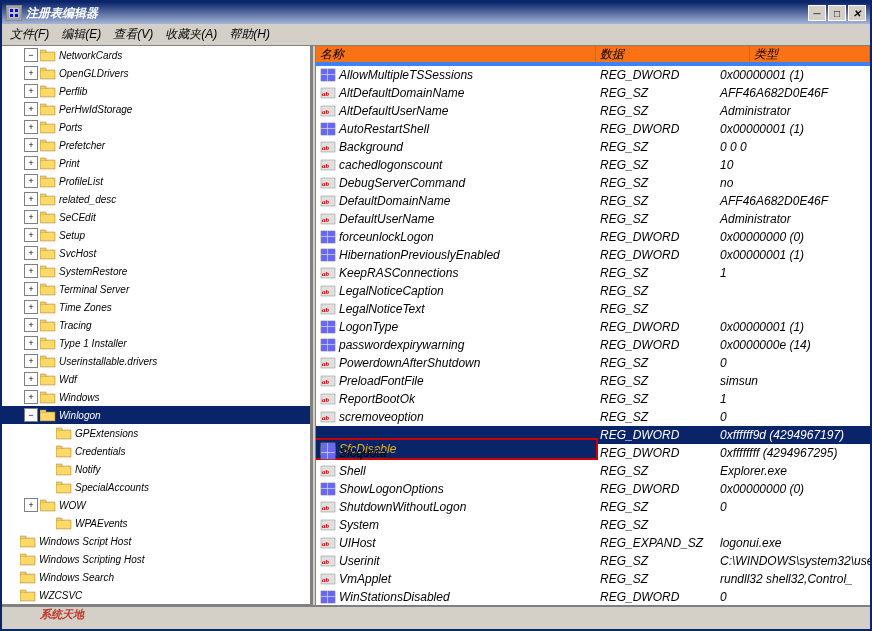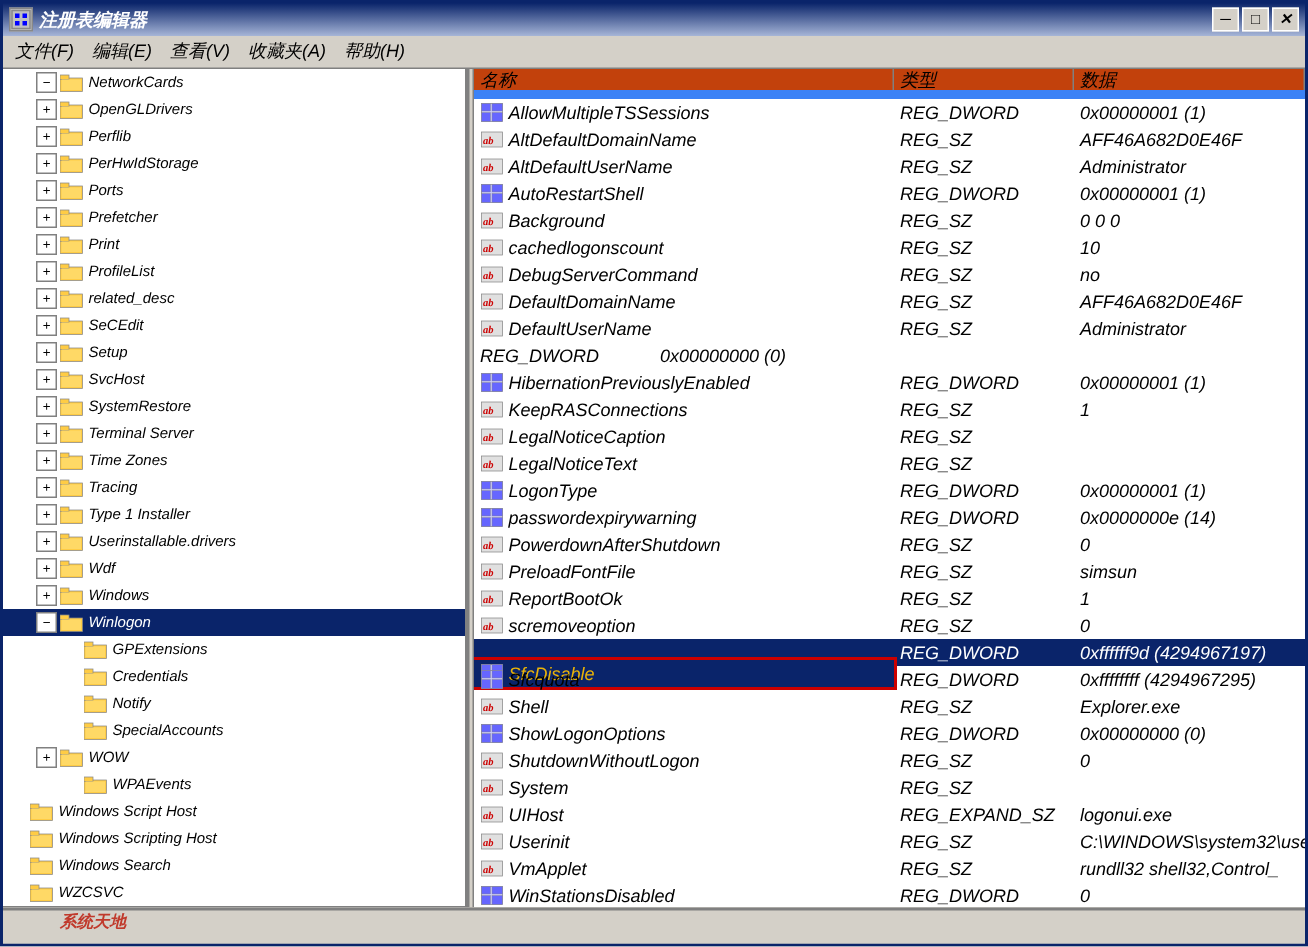--- a/index.html
+++ b/index.html
@@ -171,22 +171,22 @@
       flex: 1;
       background: white;
       overflow: hidden;
       display: flex;
       flex-direction: column;
     }
 
     
     .table-header {
       display: flex;
-      background: #c2410c;
-      border-bottom: 6px solid #3b82f6;
+      background: #f97316;
+      border-bottom: 4px solid #3b82f6;
       height: 20px;
       flex-shrink: 0;
       justify-content: center;
     }
 
     .col-header {
       display: flex;
       align-items: center;
       padding: 0 4px;
       border-right: 1px solid #808080;
@@ -642,22 +642,22 @@
           </div>
         </div>
     </div>
 
     <div class="splitter"></div>
 
     <div class="right-panel">
 
       <div class="table-header">
         <div class="col-header col-name">名称</div>
+        <div class="col-header col-data">数据</div>
         <div class="col-header col-type">类型</div>
-        <div class="col-header col-data">数据</div>
       </div>
 
       <div class="table-body">
 
       <div class="table-row">
     <div class="cell cell-name">
       <span class="reg-icon"><svg width="16" height="14" viewBox="0 0 16 14">
       <rect x="1" y="1" width="14" height="12" fill="#d0d0ff" stroke="#888" stroke-width="0.5"></rect>
       <rect x="1" y="1" width="6" height="5" fill="#6666ff" stroke="#888" stroke-width="0.3"></rect>
       <rect x="8" y="1" width="7" height="5" fill="#6666ff" stroke="#888" stroke-width="0.3"></rect>
@@ -754,259 +754,269 @@
       <span class="reg-icon"><svg width="16" height="14" viewBox="0 0 16 14">
       <rect x="1" y="2" width="14" height="10" fill="#e0e0e0" stroke="#888" stroke-width="0.5"></rect>
       <text x="2" y="10" font-size="7" fill="#cc0000" font-family="serif" font-weight="bold">ab</text>
     </svg></span>
       <span>DefaultUserName</span>
     </div>
     <div class="cell cell-type">REG_SZ</div>
     <div class="cell cell-data">Administrator</div>
   </div>
           <div class="table-row">
-    <div class="cell cell-type">REG_DWORD</div>
-    <div class="cell cell-data">0x00000000 (0)</div>
-  </div>
-          <div class="table-row">
     <div class="cell cell-name">
       <span class="reg-icon"><svg width="16" height="14" viewBox="0 0 16 14">
       <rect x="1" y="1" width="14" height="12" fill="#d0d0ff" stroke="#888" stroke-width="0.5"></rect>
       <rect x="1" y="1" width="6" height="5" fill="#6666ff" stroke="#888" stroke-width="0.3"></rect>
       <rect x="8" y="1" width="7" height="5" fill="#6666ff" stroke="#888" stroke-width="0.3"></rect>
       <rect x="1" y="7" width="6" height="6" fill="#6666ff" stroke="#888" stroke-width="0.3"></rect>
       <rect x="8" y="7" width="7" height="6" fill="#6666ff" stroke="#888" stroke-width="0.3"></rect>
     </svg></span>
-      <span>HibernationPreviouslyEnabled</span>
+      <span>forceunlockLogon</span>
     </div>
     <div class="cell cell-type">REG_DWORD</div>
-    <div class="cell cell-data">0x00000001 (1)</div>
-  </div>
-          <div class="table-row">
-    <div class="cell cell-name">
-      <span class="reg-icon"><svg width="16" height="14" viewBox="0 0 16 14">
-      <rect x="1" y="2" width="14" height="10" fill="#e0e0e0" stroke="#888" stroke-width="0.5"></rect>
-      <text x="2" y="10" font-size="7" fill="#cc0000" font-family="serif" font-weight="bold">ab</text>
-    </svg></span>
-      <span>KeepRASConnections</span>
-    </div>
-    <div class="cell cell-type">REG_SZ</div>
-    <div class="cell cell-data">1</div>
-  </div>
-          <div class="table-row">
-    <div class="cell cell-name">
-      <span class="reg-icon"><svg width="16" height="14" viewBox="0 0 16 14">
-      <rect x="1" y="2" width="14" height="10" fill="#e0e0e0" stroke="#888" stroke-width="0.5"></rect>
-      <text x="2" y="10" font-size="7" fill="#cc0000" font-family="serif" font-weight="bold">ab</text>
-    </svg></span>
-      <span>LegalNoticeCaption</span>
-    </div>
-    <div class="cell cell-type">REG_SZ</div>
-    <div class="cell cell-data"></div>
-  </div>
-          <div class="table-row">
-    <div class="cell cell-name">
-      <span class="reg-icon"><svg width="16" height="14" viewBox="0 0 16 14">
-      <rect x="1" y="2" width="14" height="10" fill="#e0e0e0" stroke="#888" stroke-width="0.5"></rect>
-      <text x="2" y="10" font-size="7" fill="#cc0000" font-family="serif" font-weight="bold">ab</text>
-    </svg></span>
-      <span>LegalNoticeText</span>
-    </div>
-    <div class="cell cell-type">REG_SZ</div>
-    <div class="cell cell-data"></div>
+    <div class="cell cell-data">0x00000000 (0)</div>
   </div>
           <div class="table-row">
     <div class="cell cell-name">
       <span class="reg-icon"><svg width="16" height="14" viewBox="0 0 16 14">
       <rect x="1" y="1" width="14" height="12" fill="#d0d0ff" stroke="#888" stroke-width="0.5"></rect>
       <rect x="1" y="1" width="6" height="5" fill="#6666ff" stroke="#888" stroke-width="0.3"></rect>
       <rect x="8" y="1" width="7" height="5" fill="#6666ff" stroke="#888" stroke-width="0.3"></rect>
       <rect x="1" y="7" width="6" height="6" fill="#6666ff" stroke="#888" stroke-width="0.3"></rect>
       <rect x="8" y="7" width="7" height="6" fill="#6666ff" stroke="#888" stroke-width="0.3"></rect>
     </svg></span>
-      <span>LogonType</span>
+      <span>HibernationPreviouslyEnabled</span>
     </div>
     <div class="cell cell-type">REG_DWORD</div>
     <div class="cell cell-data">0x00000001 (1)</div>
+  </div>
+          <div class="table-row">
+    <div class="cell cell-name">
+      <span class="reg-icon"><svg width="16" height="14" viewBox="0 0 16 14">
+      <rect x="1" y="2" width="14" height="10" fill="#e0e0e0" stroke="#888" stroke-width="0.5"></rect>
+      <text x="2" y="10" font-size="7" fill="#cc0000" font-family="serif" font-weight="bold">ab</text>
+    </svg></span>
+      <span>KeepRASConnections</span>
+    </div>
+    <div class="cell cell-type">REG_SZ</div>
+    <div class="cell cell-data">1</div>
+  </div>
+          <div class="table-row">
+    <div class="cell cell-name">
+      <span class="reg-icon"><svg width="16" height="14" viewBox="0 0 16 14">
+      <rect x="1" y="2" width="14" height="10" fill="#e0e0e0" stroke="#888" stroke-width="0.5"></rect>
+      <text x="2" y="10" font-size="7" fill="#cc0000" font-family="serif" font-weight="bold">ab</text>
+    </svg></span>
+      <span>LegalNoticeCaption</span>
+    </div>
+    <div class="cell cell-type">REG_SZ</div>
+    <div class="cell cell-data"></div>
+  </div>
+          <div class="table-row">
+    <div class="cell cell-name">
+      <span class="reg-icon"><svg width="16" height="14" viewBox="0 0 16 14">
+      <rect x="1" y="2" width="14" height="10" fill="#e0e0e0" stroke="#888" stroke-width="0.5"></rect>
+      <text x="2" y="10" font-size="7" fill="#cc0000" font-family="serif" font-weight="bold">ab</text>
+    </svg></span>
+      <span>LegalNoticeText</span>
+    </div>
+    <div class="cell cell-type">REG_SZ</div>
+    <div class="cell cell-data"></div>
   </div>
           <div class="table-row">
     <div class="cell cell-name">
       <span class="reg-icon"><svg width="16" height="14" viewBox="0 0 16 14">
       <rect x="1" y="1" width="14" height="12" fill="#d0d0ff" stroke="#888" stroke-width="0.5"></rect>
       <rect x="1" y="1" width="6" height="5" fill="#6666ff" stroke="#888" stroke-width="0.3"></rect>
       <rect x="8" y="1" width="7" height="5" fill="#6666ff" stroke="#888" stroke-width="0.3"></rect>
       <rect x="1" y="7" width="6" height="6" fill="#6666ff" stroke="#888" stroke-width="0.3"></rect>
       <rect x="8" y="7" width="7" height="6" fill="#6666ff" stroke="#888" stroke-width="0.3"></rect>
     </svg></span>
-      <span>passwordexpirywarning</span>
+      <span>LogonType</span>
     </div>
     <div class="cell cell-type">REG_DWORD</div>
-    <div class="cell cell-data">0x0000000e (14)</div>
-  </div>
-          <div class="table-row">
-    <div class="cell cell-name">
-      <span class="reg-icon"><svg width="16" height="14" viewBox="0 0 16 14">
-      <rect x="1" y="2" width="14" height="10" fill="#e0e0e0" stroke="#888" stroke-width="0.5"></rect>
-      <text x="2" y="10" font-size="7" fill="#cc0000" font-family="serif" font-weight="bold">ab</text>
-    </svg></span>
-      <span>PowerdownAfterShutdown</span>
-    </div>
-    <div class="cell cell-type">REG_SZ</div>
-    <div class="cell cell-data">0</div>
-  </div>
-          <div class="table-row">
-    <div class="cell cell-name">
-      <span class="reg-icon"><svg width="16" height="14" viewBox="0 0 16 14">
-      <rect x="1" y="2" width="14" height="10" fill="#e0e0e0" stroke="#888" stroke-width="0.5"></rect>
-      <text x="2" y="10" font-size="7" fill="#cc0000" font-family="serif" font-weight="bold">ab</text>
-    </svg></span>
-      <span>PreloadFontFile</span>
-    </div>
-    <div class="cell cell-type">REG_SZ</div>
-    <div class="cell cell-data">simsun</div>
-  </div>
-          <div class="table-row">
-    <div class="cell cell-name">
-      <span class="reg-icon"><svg width="16" height="14" viewBox="0 0 16 14">
-      <rect x="1" y="2" width="14" height="10" fill="#e0e0e0" stroke="#888" stroke-width="0.5"></rect>
-      <text x="2" y="10" font-size="7" fill="#cc0000" font-family="serif" font-weight="bold">ab</text>
-    </svg></span>
-      <span>ReportBootOk</span>
-    </div>
-    <div class="cell cell-type">REG_SZ</div>
-    <div class="cell cell-data">1</div>
-  </div>
-          <div class="table-row">
-    <div class="cell cell-name">
-      <span class="reg-icon"><svg width="16" height="14" viewBox="0 0 16 14">
-      <rect x="1" y="2" width="14" height="10" fill="#e0e0e0" stroke="#888" stroke-width="0.5"></rect>
-      <text x="2" y="10" font-size="7" fill="#cc0000" font-family="serif" font-weight="bold">ab</text>
-    </svg></span>
-      <span>scremoveoption</span>
-    </div>
-    <div class="cell cell-type">REG_SZ</div>
-    <div class="cell cell-data">0</div>
-  </div>
-          <div class="table-row selected">
-    <div class="cell cell-name" style="background:#0a246a;color:#eab308;outline:2px solid #cc0000;margin-top:27px;">
+    <div class="cell cell-data">0x00000001 (1)</div>
+  </div>
+          <div class="table-row">
+    <div class="cell cell-name">
       <span class="reg-icon"><svg width="16" height="14" viewBox="0 0 16 14">
       <rect x="1" y="1" width="14" height="12" fill="#d0d0ff" stroke="#888" stroke-width="0.5"></rect>
       <rect x="1" y="1" width="6" height="5" fill="#6666ff" stroke="#888" stroke-width="0.3"></rect>
       <rect x="8" y="1" width="7" height="5" fill="#6666ff" stroke="#888" stroke-width="0.3"></rect>
       <rect x="1" y="7" width="6" height="6" fill="#6666ff" stroke="#888" stroke-width="0.3"></rect>
       <rect x="8" y="7" width="7" height="6" fill="#6666ff" stroke="#888" stroke-width="0.3"></rect>
     </svg></span>
-      <span>SfcDisable</span>
+      <span>passwordexpirywarning</span>
     </div>
     <div class="cell cell-type">REG_DWORD</div>
-    <div class="cell cell-data">0xffffff9d (4294967197)</div>
-  </div>
-          <div class="table-row">
-    <div class="cell cell-name">
+    <div class="cell cell-data">0x0000000e (14)</div>
+  </div>
+          <div class="table-row">
+    <div class="cell cell-name">
+      <span class="reg-icon"><svg width="16" height="14" viewBox="0 0 16 14">
+      <rect x="1" y="2" width="14" height="10" fill="#e0e0e0" stroke="#888" stroke-width="0.5"></rect>
+      <text x="2" y="10" font-size="7" fill="#cc0000" font-family="serif" font-weight="bold">ab</text>
+    </svg></span>
+      <span>PowerdownAfterShutdown</span>
+    </div>
+    <div class="cell cell-type">REG_SZ</div>
+    <div class="cell cell-data">0</div>
+  </div>
+          <div class="table-row">
+    <div class="cell cell-name">
+      <span class="reg-icon"><svg width="16" height="14" viewBox="0 0 16 14">
+      <rect x="1" y="2" width="14" height="10" fill="#e0e0e0" stroke="#888" stroke-width="0.5"></rect>
+      <text x="2" y="10" font-size="7" fill="#cc0000" font-family="serif" font-weight="bold">ab</text>
+    </svg></span>
+      <span>PreloadFontFile</span>
+    </div>
+    <div class="cell cell-type">REG_SZ</div>
+    <div class="cell cell-data">simsun</div>
+  </div>
+          <div class="table-row">
+    <div class="cell cell-name">
+      <span class="reg-icon"><svg width="16" height="14" viewBox="0 0 16 14">
+      <rect x="1" y="2" width="14" height="10" fill="#e0e0e0" stroke="#888" stroke-width="0.5"></rect>
+      <text x="2" y="10" font-size="7" fill="#cc0000" font-family="serif" font-weight="bold">ab</text>
+    </svg></span>
+      <span>ReportBootOk</span>
+    </div>
+    <div class="cell cell-type">REG_SZ</div>
+    <div class="cell cell-data">1</div>
+  </div>
+          <div class="table-row">
+    <div class="cell cell-name">
+      <span class="reg-icon"><svg width="16" height="14" viewBox="0 0 16 14">
+      <rect x="1" y="2" width="14" height="10" fill="#e0e0e0" stroke="#888" stroke-width="0.5"></rect>
+      <text x="2" y="10" font-size="7" fill="#cc0000" font-family="serif" font-weight="bold">ab</text>
+    </svg></span>
+      <span>scremoveoption</span>
+    </div>
+    <div class="cell cell-type">REG_SZ</div>
+    <div class="cell cell-data">0</div>
+  </div>
+          <div class="table-row selected">
+    <div class="cell cell-name" style="background:#0a246a;color:#eab308;outline:2px solid #cc0000;margin-top:27px;">
       <span class="reg-icon"><svg width="16" height="14" viewBox="0 0 16 14">
       <rect x="1" y="1" width="14" height="12" fill="#d0d0ff" stroke="#888" stroke-width="0.5"></rect>
       <rect x="1" y="1" width="6" height="5" fill="#6666ff" stroke="#888" stroke-width="0.3"></rect>
       <rect x="8" y="1" width="7" height="5" fill="#6666ff" stroke="#888" stroke-width="0.3"></rect>
       <rect x="1" y="7" width="6" height="6" fill="#6666ff" stroke="#888" stroke-width="0.3"></rect>
       <rect x="8" y="7" width="7" height="6" fill="#6666ff" stroke="#888" stroke-width="0.3"></rect>
     </svg></span>
-      <span>Sfcquota</span>
+      <span>SfcDisable</span>
     </div>
     <div class="cell cell-type">REG_DWORD</div>
-    <div class="cell cell-data">0xffffffff (4294967295)</div>
-  </div>
-          <div class="table-row">
-    <div class="cell cell-name">
-      <span class="reg-icon"><svg width="16" height="14" viewBox="0 0 16 14">
-      <rect x="1" y="2" width="14" height="10" fill="#e0e0e0" stroke="#888" stroke-width="0.5"></rect>
-      <text x="2" y="10" font-size="7" fill="#cc0000" font-family="serif" font-weight="bold">ab</text>
-    </svg></span>
-      <span>Shell</span>
-    </div>
-    <div class="cell cell-type">REG_SZ</div>
-    <div class="cell cell-data">Explorer.exe</div>
+    <div class="cell cell-data">0xffffff9d (4294967197)</div>
   </div>
           <div class="table-row">
     <div class="cell cell-name">
       <span class="reg-icon"><svg width="16" height="14" viewBox="0 0 16 14">
       <rect x="1" y="1" width="14" height="12" fill="#d0d0ff" stroke="#888" stroke-width="0.5"></rect>
       <rect x="1" y="1" width="6" height="5" fill="#6666ff" stroke="#888" stroke-width="0.3"></rect>
       <rect x="8" y="1" width="7" height="5" fill="#6666ff" stroke="#888" stroke-width="0.3"></rect>
       <rect x="1" y="7" width="6" height="6" fill="#6666ff" stroke="#888" stroke-width="0.3"></rect>
       <rect x="8" y="7" width="7" height="6" fill="#6666ff" stroke="#888" stroke-width="0.3"></rect>
     </svg></span>
-      <span>ShowLogonOptions</span>
+      <span>Sfcquota</span>
     </div>
     <div class="cell cell-type">REG_DWORD</div>
-    <div class="cell cell-data">0x00000000 (0)</div>
-  </div>
-          <div class="table-row">
-    <div class="cell cell-name">
-      <span class="reg-icon"><svg width="16" height="14" viewBox="0 0 16 14">
-      <rect x="1" y="2" width="14" height="10" fill="#e0e0e0" stroke="#888" stroke-width="0.5"></rect>
-      <text x="2" y="10" font-size="7" fill="#cc0000" font-family="serif" font-weight="bold">ab</text>
-    </svg></span>
-      <span>ShutdownWithoutLogon</span>
-    </div>
-    <div class="cell cell-type">REG_SZ</div>
-    <div class="cell cell-data">0</div>
-  </div>
-          <div class="table-row">
-    <div class="cell cell-name">
-      <span class="reg-icon"><svg width="16" height="14" viewBox="0 0 16 14">
-      <rect x="1" y="2" width="14" height="10" fill="#e0e0e0" stroke="#888" stroke-width="0.5"></rect>
-      <text x="2" y="10" font-size="7" fill="#cc0000" font-family="serif" font-weight="bold">ab</text>
-    </svg></span>
-      <span>System</span>
-    </div>
-    <div class="cell cell-type">REG_SZ</div>
-    <div class="cell cell-data"></div>
-  </div>
-          <div class="table-row">
-    <div class="cell cell-name">
-      <span class="reg-icon"><svg width="16" height="14" viewBox="0 0 16 14">
-      <rect x="1" y="2" width="14" height="10" fill="#e0e0e0" stroke="#888" stroke-width="0.5"></rect>
-      <text x="2" y="10" font-size="7" fill="#cc0000" font-family="serif" font-weight="bold">ab</text>
-    </svg></span>
-      <span>UIHost</span>
-    </div>
-    <div class="cell cell-type">REG_EXPAND_SZ</div>
-    <div class="cell cell-data">logonui.exe</div>
-  </div>
-          <div class="table-row">
-    <div class="cell cell-name">
-      <span class="reg-icon"><svg width="16" height="14" viewBox="0 0 16 14">
-      <rect x="1" y="2" width="14" height="10" fill="#e0e0e0" stroke="#888" stroke-width="0.5"></rect>
-      <text x="2" y="10" font-size="7" fill="#cc0000" font-family="serif" font-weight="bold">ab</text>
-    </svg></span>
-      <span>Userinit</span>
-    </div>
-    <div class="cell cell-type">REG_SZ</div>
-    <div class="cell cell-data">C:\WINDOWS\system32\useri</div>
-  </div>
-          <div class="table-row">
-    <div class="cell cell-name">
-      <span class="reg-icon"><svg width="16" height="14" viewBox="0 0 16 14">
-      <rect x="1" y="2" width="14" height="10" fill="#e0e0e0" stroke="#888" stroke-width="0.5"></rect>
-      <text x="2" y="10" font-size="7" fill="#cc0000" font-family="serif" font-weight="bold">ab</text>
-    </svg></span>
-      <span>VmApplet</span>
-    </div>
-    <div class="cell cell-type">REG_SZ</div>
-    <div class="cell cell-data">rundll32 shell32,Control_</div>
+    <div class="cell cell-data">0xffffffff (4294967295)</div>
+  </div>
+          <div class="table-row">
+    <div class="cell cell-name">
+      <span class="reg-icon"><svg width="16" height="14" viewBox="0 0 16 14">
+      <rect x="1" y="2" width="14" height="10" fill="#e0e0e0" stroke="#888" stroke-width="0.5"></rect>
+      <text x="2" y="10" font-size="7" fill="#cc0000" font-family="serif" font-weight="bold">ab</text>
+    </svg></span>
+      <span>Shell</span>
+    </div>
+    <div class="cell cell-type">REG_SZ</div>
+    <div class="cell cell-data">Explorer.exe</div>
   </div>
           <div class="table-row">
     <div class="cell cell-name">
       <span class="reg-icon"><svg width="16" height="14" viewBox="0 0 16 14">
       <rect x="1" y="1" width="14" height="12" fill="#d0d0ff" stroke="#888" stroke-width="0.5"></rect>
       <rect x="1" y="1" width="6" height="5" fill="#6666ff" stroke="#888" stroke-width="0.3"></rect>
       <rect x="8" y="1" width="7" height="5" fill="#6666ff" stroke="#888" stroke-width="0.3"></rect>
       <rect x="1" y="7" width="6" height="6" fill="#6666ff" stroke="#888" stroke-width="0.3"></rect>
       <rect x="8" y="7" width="7" height="6" fill="#6666ff" stroke="#888" stroke-width="0.3"></rect>
     </svg></span>
+      <span>ShowLogonOptions</span>
+    </div>
+    <div class="cell cell-type">REG_DWORD</div>
+    <div class="cell cell-data">0x00000000 (0)</div>
+  </div>
+          <div class="table-row">
+    <div class="cell cell-name">
+      <span class="reg-icon"><svg width="16" height="14" viewBox="0 0 16 14">
+      <rect x="1" y="2" width="14" height="10" fill="#e0e0e0" stroke="#888" stroke-width="0.5"></rect>
+      <text x="2" y="10" font-size="7" fill="#cc0000" font-family="serif" font-weight="bold">ab</text>
+    </svg></span>
+      <span>ShutdownWithoutLogon</span>
+    </div>
+    <div class="cell cell-type">REG_SZ</div>
+    <div class="cell cell-data">0</div>
+  </div>
+          <div class="table-row">
+    <div class="cell cell-name">
+      <span class="reg-icon"><svg width="16" height="14" viewBox="0 0 16 14">
+      <rect x="1" y="2" width="14" height="10" fill="#e0e0e0" stroke="#888" stroke-width="0.5"></rect>
+      <text x="2" y="10" font-size="7" fill="#cc0000" font-family="serif" font-weight="bold">ab</text>
+    </svg></span>
+      <span>System</span>
+    </div>
+    <div class="cell cell-type">REG_SZ</div>
+    <div class="cell cell-data"></div>
+  </div>
+          <div class="table-row">
+    <div class="cell cell-name">
+      <span class="reg-icon"><svg width="16" height="14" viewBox="0 0 16 14">
+      <rect x="1" y="2" width="14" height="10" fill="#e0e0e0" stroke="#888" stroke-width="0.5"></rect>
+      <text x="2" y="10" font-size="7" fill="#cc0000" font-family="serif" font-weight="bold">ab</text>
+    </svg></span>
+      <span>UIHost</span>
+    </div>
+    <div class="cell cell-type">REG_EXPAND_SZ</div>
+    <div class="cell cell-data">logonui.exe</div>
+  </div>
+          <div class="table-row">
+    <div class="cell cell-name">
+      <span class="reg-icon"><svg width="16" height="14" viewBox="0 0 16 14">
+      <rect x="1" y="2" width="14" height="10" fill="#e0e0e0" stroke="#888" stroke-width="0.5"></rect>
+      <text x="2" y="10" font-size="7" fill="#cc0000" font-family="serif" font-weight="bold">ab</text>
+    </svg></span>
+      <span>Userinit</span>
+    </div>
+    <div class="cell cell-type">REG_SZ</div>
+    <div class="cell cell-data">C:\WINDOWS\system32\useri</div>
+  </div>
+          <div class="table-row">
+    <div class="cell cell-name">
+      <span class="reg-icon"><svg width="16" height="14" viewBox="0 0 16 14">
+      <rect x="1" y="2" width="14" height="10" fill="#e0e0e0" stroke="#888" stroke-width="0.5"></rect>
+      <text x="2" y="10" font-size="7" fill="#cc0000" font-family="serif" font-weight="bold">ab</text>
+    </svg></span>
+      <span>VmApplet</span>
+    </div>
+    <div class="cell cell-type">REG_SZ</div>
+    <div class="cell cell-data">rundll32 shell32,Control_</div>
+  </div>
+          <div class="table-row">
+    <div class="cell cell-name">
+      <span class="reg-icon"><svg width="16" height="14" viewBox="0 0 16 14">
+      <rect x="1" y="1" width="14" height="12" fill="#d0d0ff" stroke="#888" stroke-width="0.5"></rect>
+      <rect x="1" y="1" width="6" height="5" fill="#6666ff" stroke="#888" stroke-width="0.3"></rect>
+      <rect x="8" y="1" width="7" height="5" fill="#6666ff" stroke="#888" stroke-width="0.3"></rect>
+      <rect x="1" y="7" width="6" height="6" fill="#6666ff" stroke="#888" stroke-width="0.3"></rect>
+      <rect x="8" y="7" width="7" height="6" fill="#6666ff" stroke="#888" stroke-width="0.3"></rect>
+    </svg></span>
       <span>WinStationsDisabled</span>
     </div>
     <div class="cell cell-type">REG_DWORD</div>
     <div class="cell cell-data">0</div>
   </div>
         </div>
     </div>
   </div>
 
   <div class="status-bar">

